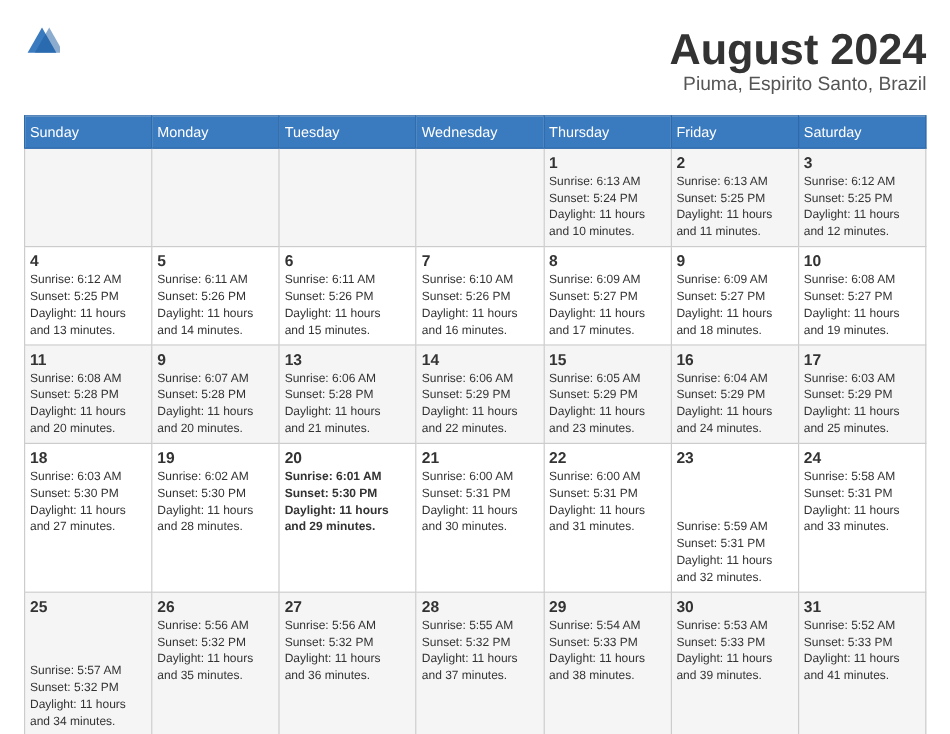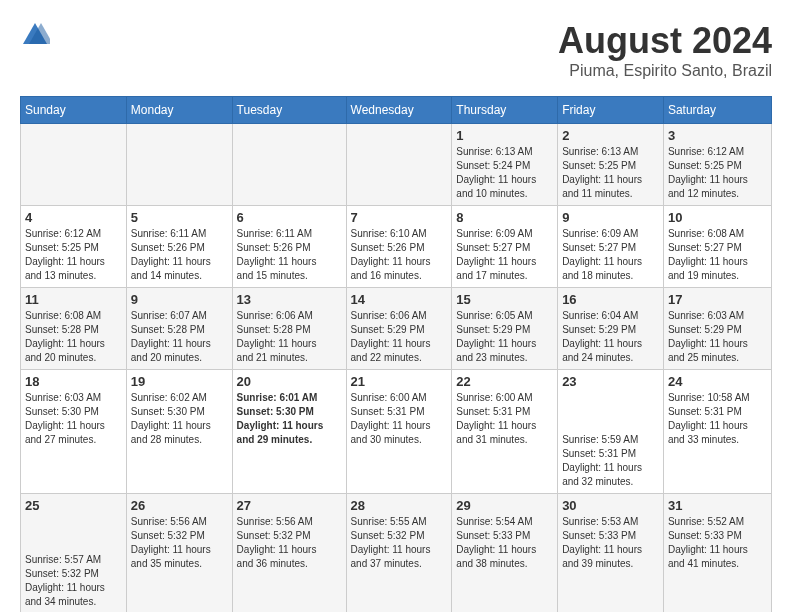--- a/index.html
+++ b/index.html
@@ -284,21 +284,21 @@
         </td>
         <td>
           <div class="day-num">23</div>
           <div class="day-info" style="white-space: pre-line; margin-top: 44px;">Sunrise: 5:59 AM
 Sunset: 5:31 PM
 Daylight: 11 hours
 and 32 minutes.</div>
         </td>
         <td>
           <div class="day-num">24</div>
-          <div class="day-info" style="white-space: pre-line;">Sunrise: 10:58 AM
+          <div class="day-info" style="white-space: pre-line;">Sunrise: 5:58 AM
 Sunset: 5:31 PM
 Daylight: 11 hours
 and 33 minutes.</div>
         </td>
       </tr>
       <tr>
         <td>
           <div class="day-num">25</div>
           <div class="day-info" style="white-space: pre-line; margin-top: 40px;">Sunrise: 5:57 AM
 Sunset: 5:32 PM

